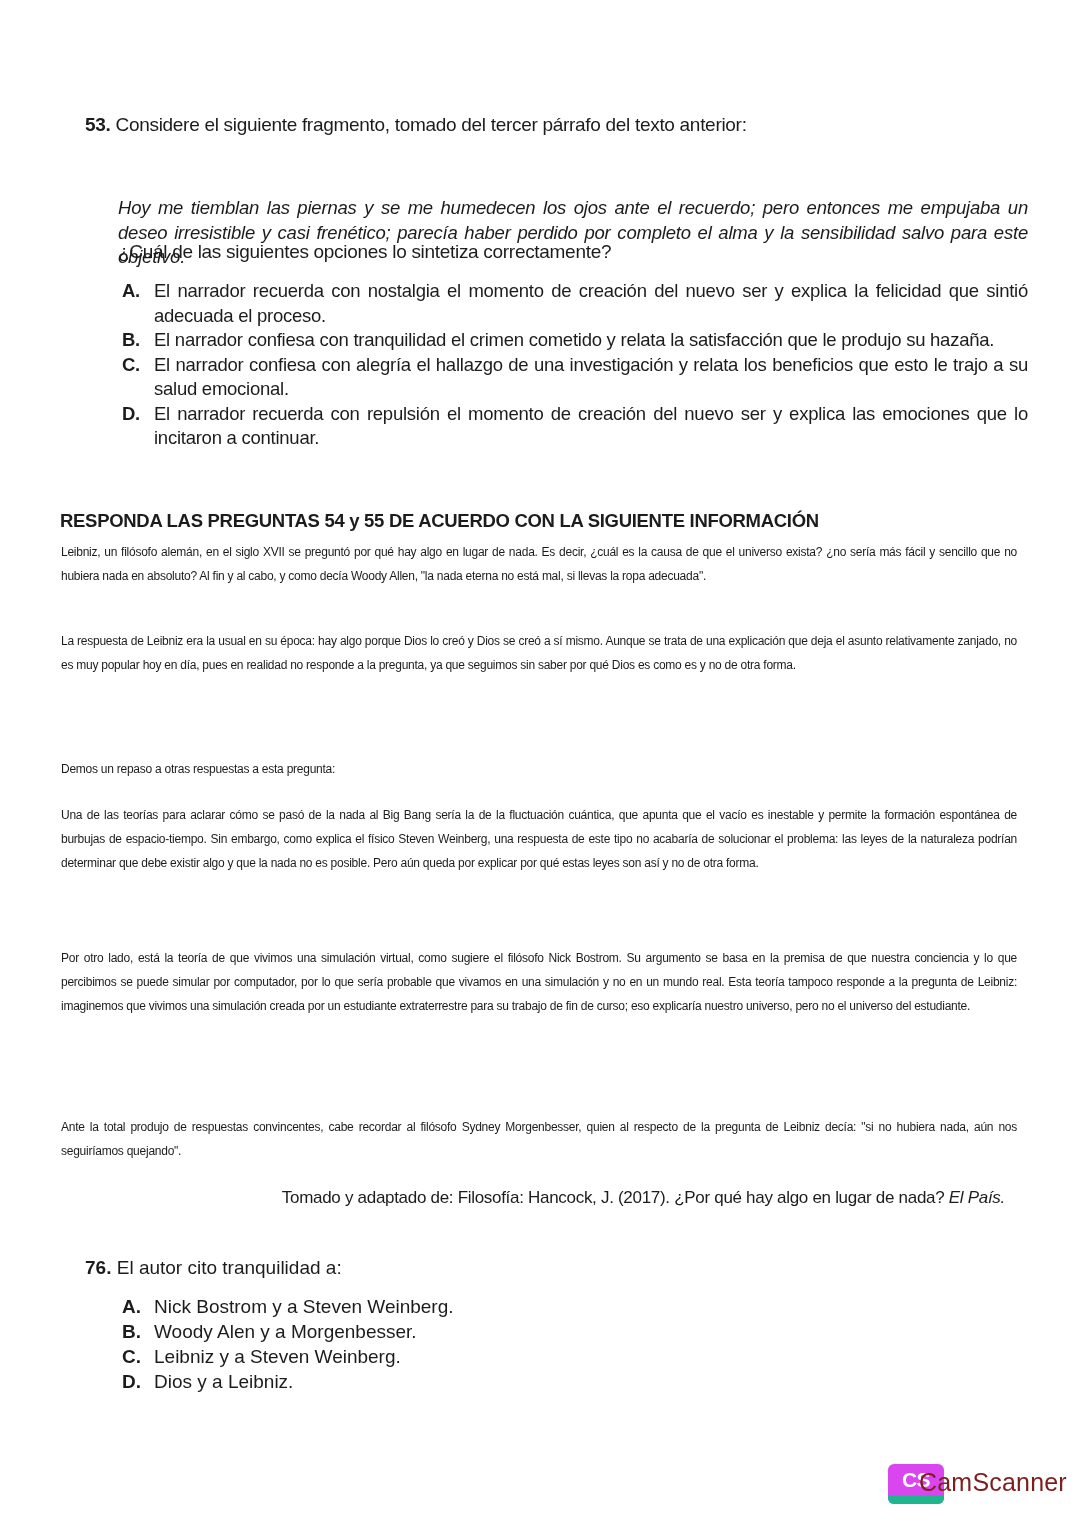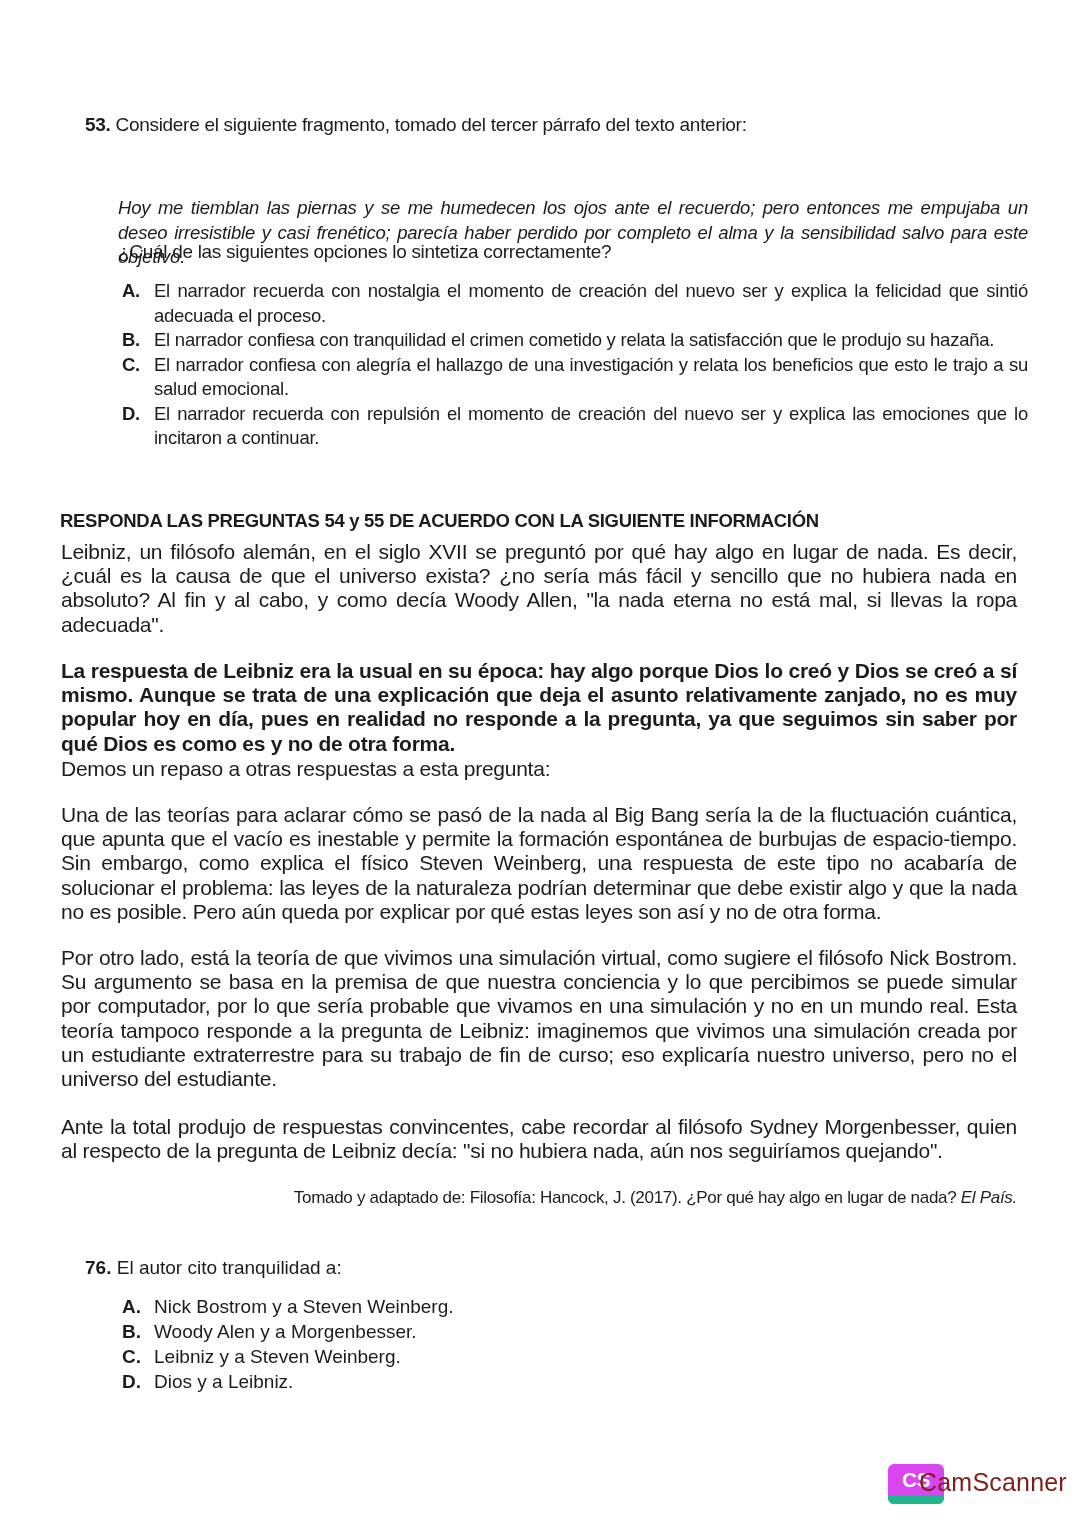--- a/index.html
+++ b/index.html
@@ -18,25 +18,25 @@
   .q-ask { left: 118px; top: 240px; font-size: 19px; line-height: 24px; letter-spacing: -0.3px; }
   .options { left: 122px; top: 279px; width: 906px; }
   .opt { display: flex; font-size: 18.5px; line-height: 24.5px; letter-spacing: -0.25px; margin-bottom: 0; }
   .opt .letter { width: 32px; flex: 0 0 32px; font-weight: bold; }
   .opt .txt { flex: 1; text-align: justify; }
   .section-title {
     left: 60px; top: 509px; width: 958px; 
     font-size: 18.5px; font-weight: bold; line-height: 24px; letter-spacing: -0.3px;
   }
   .para {
-    left: 61px; width: 956px; font-size: 21px; line-height: 24.2px;
+    left: 61px; width: 956px; font-size: 12px; line-height: 24.2px;
     text-align: justify; letter-spacing: -0.25px;
   }
   .source {
-    right: 63px; top: 1187px; font-size: 17px; line-height: 22px; letter-spacing: -0.3px; text-align: right;
+    right: 75px; top: 1187px; font-size: 17px; line-height: 22px; letter-spacing: -0.3px; text-align: right;
   }
   .source i { font-style: italic; }
   .q54 { left: 85px; top: 1256px; font-size: 19px; line-height: 24px; }
   .q54 b { font-weight: bold; }
   .opts54 { left: 122px; top: 1294px; }
   .opt54 { display: flex; font-size: 19px; line-height: 25px; }
   .opt54 .letter { width: 32px; font-weight: bold; }
   .cs-logo { left: 888px; top: 1464px; width: 56px; height: 40px; border-radius: 6px;
     background: #d946ef; overflow: hidden; }
   .cs-logo .stripe { position: absolute; left: 0; bottom: 0; width: 100%; height: 9px; background: #1fb68e; }
@@ -71,21 +71,21 @@
   </div>
   <div class="opt">
     <span class="letter">D.</span>
     <span class="txt">El narrador recuerda con repulsión el momento de creación del nuevo ser y explica las emociones que lo incitaron a continuar.</span>
   </div>
 </div>
 
 <div class="abs section-title narrow">RESPONDA LAS PREGUNTAS 54 y 55 DE ACUERDO CON LA SIGUIENTE INFORMACIÓN</div>
 
 <div class="abs para narrow" style="top:540px;">Leibniz, un filósofo alemán, en el siglo XVII se preguntó por qué hay algo en lugar de nada. Es decir, ¿cuál es la causa de que el universo exista? ¿no sería más fácil y sencillo que no hubiera nada en absoluto? Al fin y al cabo, y como decía Woody Allen, "la nada eterna no está mal, si llevas la ropa adecuada".</div>
-<div class="abs para narrow" style="top:659px;font-weight:bold;">La respuesta de Leibniz era la usual en su época: hay algo porque Dios lo creó y Dios se creó a sí mismo. Aunque se trata de una explicación que deja el asunto relativamente zanjado, no es muy popular hoy en día, pues en realidad no responde a la pregunta, ya que seguimos sin saber por qué Dios es como es y no de otra forma.</div>
+<div class="abs para narrow" style="top:629px;">La respuesta de Leibniz era la usual en su época: hay algo porque Dios lo creó y Dios se creó a sí mismo. Aunque se trata de una explicación que deja el asunto relativamente zanjado, no es muy popular hoy en día, pues en realidad no responde a la pregunta, ya que seguimos sin saber por qué Dios es como es y no de otra forma.</div>
 <div class="abs para narrow" style="top:757px;">Demos un repaso a otras respuestas a esta pregunta:</div>
 <div class="abs para narrow" style="top:803px;">Una de las teorías para aclarar cómo se pasó de la nada al Big Bang sería la de la fluctuación cuántica, que apunta que el vacío es inestable y permite la formación espontánea de burbujas de espacio-tiempo. Sin embargo, como explica el físico Steven Weinberg, una respuesta de este tipo no acabaría de solucionar el problema: las leyes de la naturaleza podrían determinar que debe existir algo y que la nada no es posible. Pero aún queda por explicar por qué estas leyes son así y no de otra forma.</div>
 <div class="abs para narrow" style="top:946px;">Por otro lado, está la teoría de que vivimos una simulación virtual, como sugiere el filósofo Nick Bostrom. Su argumento se basa en la premisa de que nuestra conciencia y lo que percibimos se puede simular por computador, por lo que sería probable que vivamos en una simulación y no en un mundo real. Esta teoría tampoco responde a la pregunta de Leibniz: imaginemos que vivimos una simulación creada por un estudiante extraterrestre para su trabajo de fin de curso; eso explicaría nuestro universo, pero no el universo del estudiante.</div>
 <div class="abs para narrow" style="top:1115px;">Ante la total produjo de respuestas convincentes, cabe recordar al filósofo Sydney Morgenbesser, quien al respecto de la pregunta de Leibniz decía: "si no hubiera nada, aún nos seguiríamos quejando".</div>
 
 <div class="abs source narrow">
   <span>Tomado y adaptado de: Filosofía: Hancock, J. (2017). ¿Por qué hay algo en lugar de nada? </span><i>El País.</i>
 </div>
 
 <div class="abs q54">

